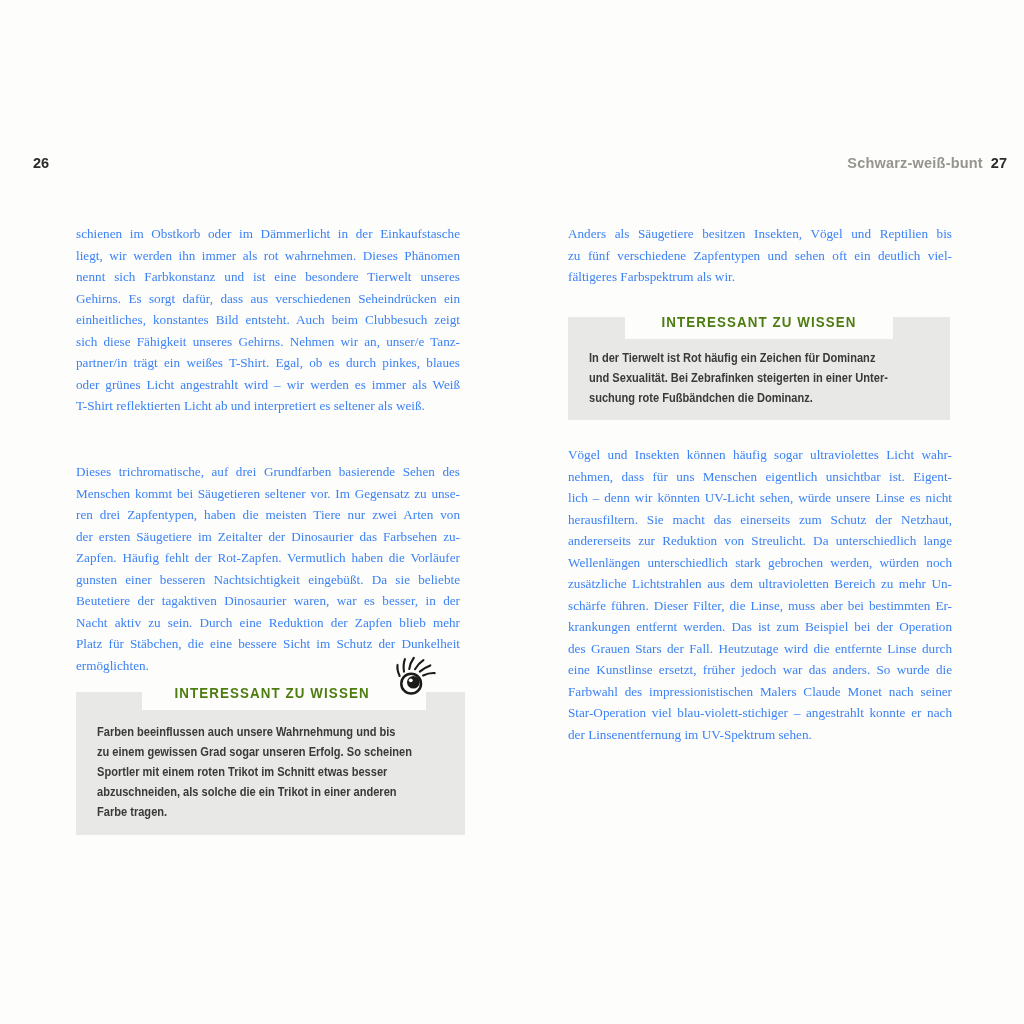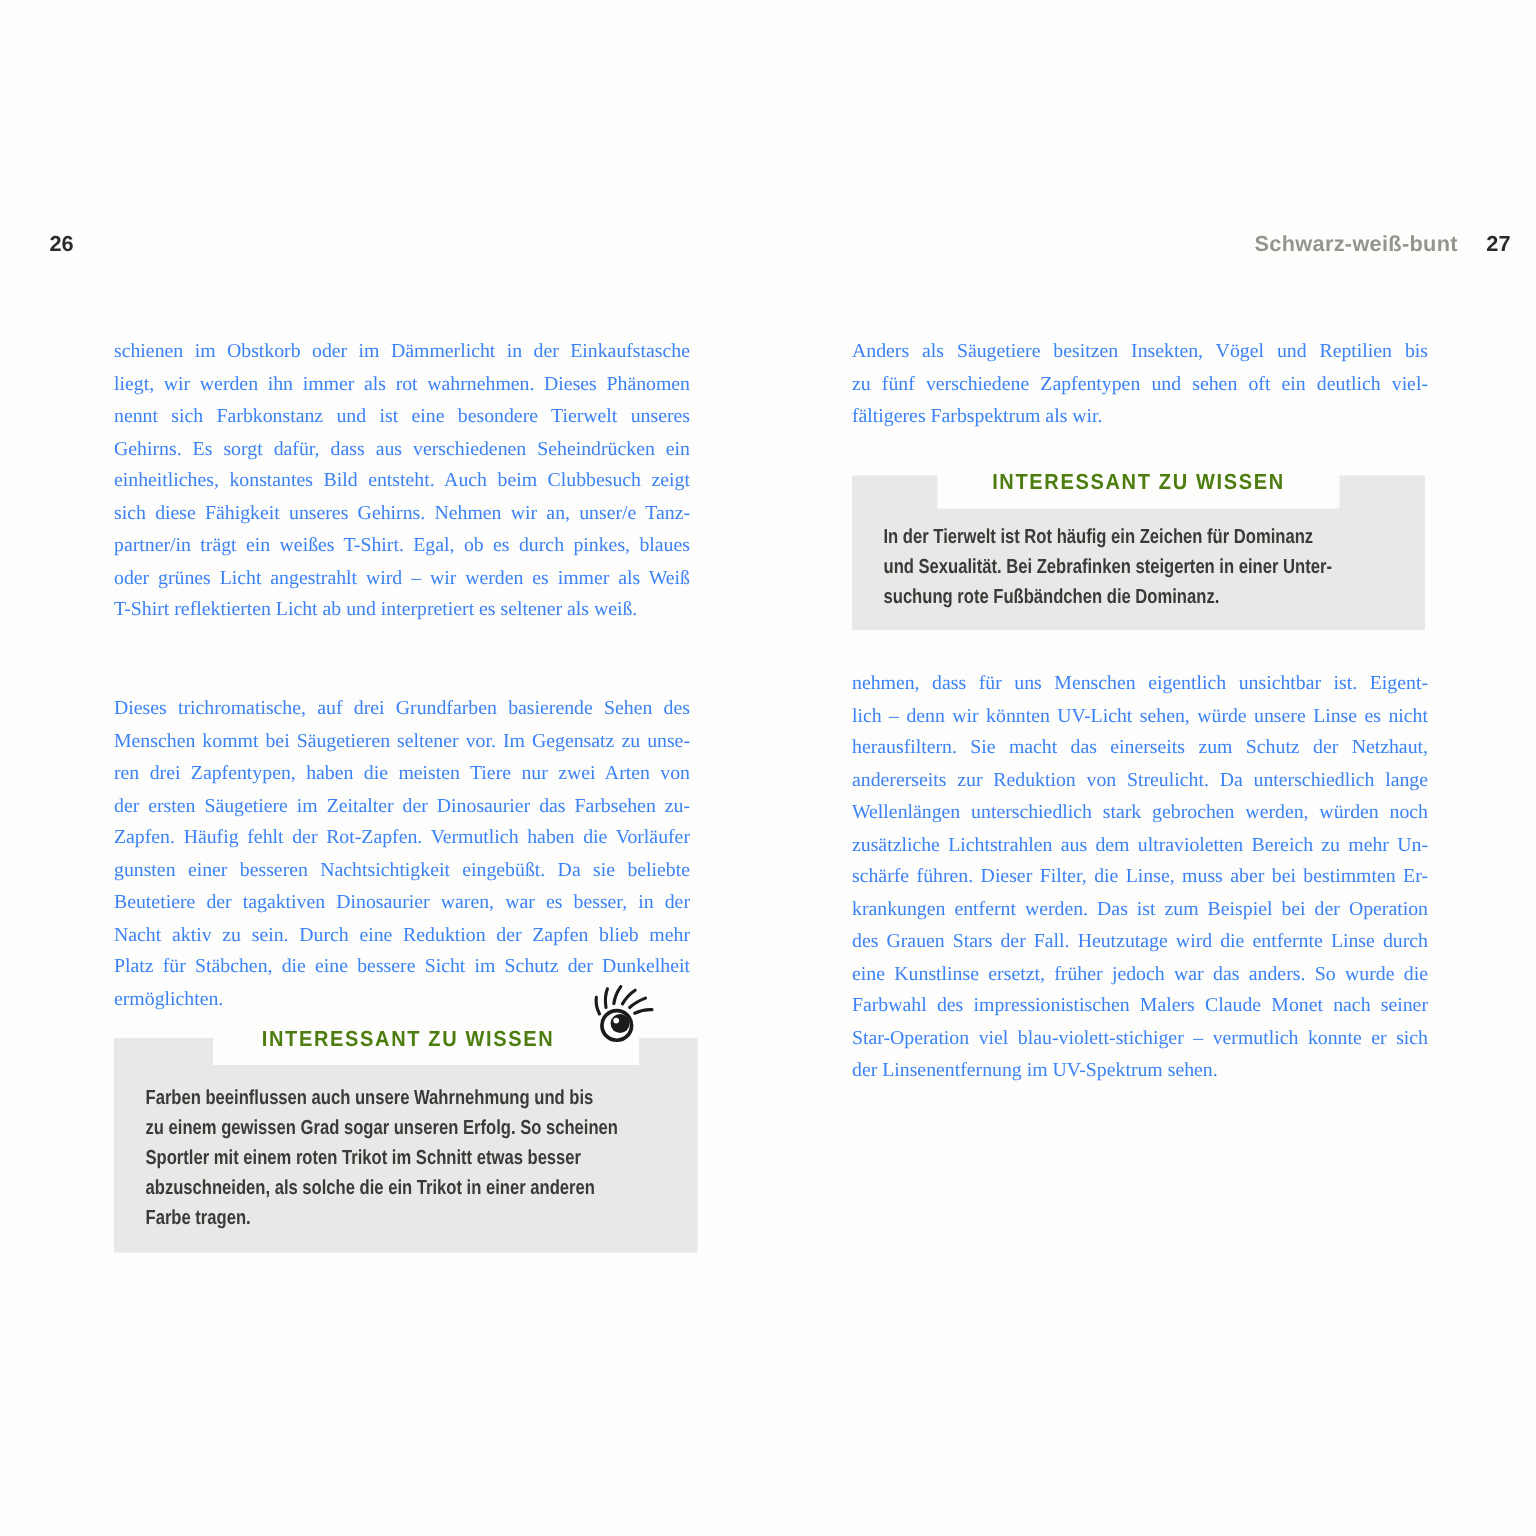--- a/index.html
+++ b/index.html
@@ -14,21 +14,21 @@
   .pagenum{
     position:absolute;
     font-family:"Liberation Sans", sans-serif;
     font-weight:bold;
     font-size:14.5px;
     color:#2c2b29;
   }
   .pagenum-left{left:33px;top:155px;}
   .runhead-right{
     position:absolute;top:155px;right:17px;
-    display:flex;align-items:baseline;gap:19px;
+    display:flex;align-items:baseline;gap:8px;
     font-family:"Liberation Sans", sans-serif;
     font-size:14.5px;font-weight:bold;
   }
   .chapter-title{color:#95948e;letter-spacing:0.2px;}
   .pagenum-right{color:#2c2b29;}
   
   .col{
     position:absolute;
     width:384px;
     font-size:13.2px;
@@ -159,28 +159,29 @@
       <span class="label-text">INTERESSANT ZU WISSEN</span>
     </div>
     <div class="box-lines">
         <div class="line">In der Tierwelt ist Rot häufig ein Zeichen für Dominanz</div>
         <div class="line">und Sexualität. Bei Zebrafinken steigerten in einer Unter-</div>
         <div class="line last">suchung rote Fußbändchen die Dominanz.</div>
       </div>
   </div>
 
   <div class="col col-right-p2">
+      <div class="line">Vögel und Insekten können häufig sogar ultraviolettes Licht wahr-</div>
       <div class="line">nehmen, dass für uns Menschen eigentlich unsichtbar ist. Eigent-</div>
       <div class="line">lich – denn wir könnten UV-Licht sehen, würde unsere Linse es nicht</div>
       <div class="line">herausfiltern. Sie macht das einerseits zum Schutz der Netzhaut,</div>
       <div class="line">andererseits zur Reduktion von Streulicht. Da unterschiedlich lange</div>
       <div class="line">Wellenlängen unterschiedlich stark gebrochen werden, würden noch</div>
       <div class="line">zusätzliche Lichtstrahlen aus dem ultravioletten Bereich zu mehr Un-</div>
       <div class="line">schärfe führen. Dieser Filter, die Linse, muss aber bei bestimmten Er-</div>
       <div class="line">krankungen entfernt werden. Das ist zum Beispiel bei der Operation</div>
       <div class="line">des Grauen Stars der Fall. Heutzutage wird die entfernte Linse durch</div>
       <div class="line">eine Kunstlinse ersetzt, früher jedoch war das anders. So wurde die</div>
       <div class="line">Farbwahl des impressionistischen Malers Claude Monet nach seiner</div>
-      <div class="line">Star-Operation viel blau-violett-stichiger – vermutlich konnte er sich</div>
+      <div class="line">Star-Operation viel blau-violett-stichiger – angestrahlt konnte er nach</div>
       <div class="line last">der Linsenentfernung im UV-Spektrum sehen.</div>
     </div>
 
 </div>
 
 </body></html>

